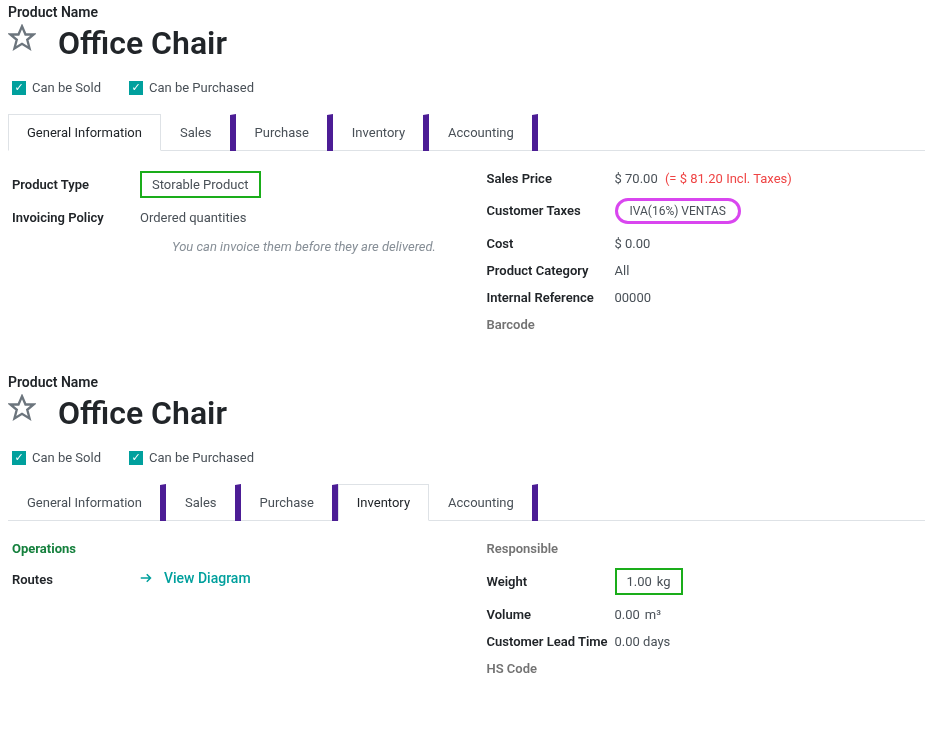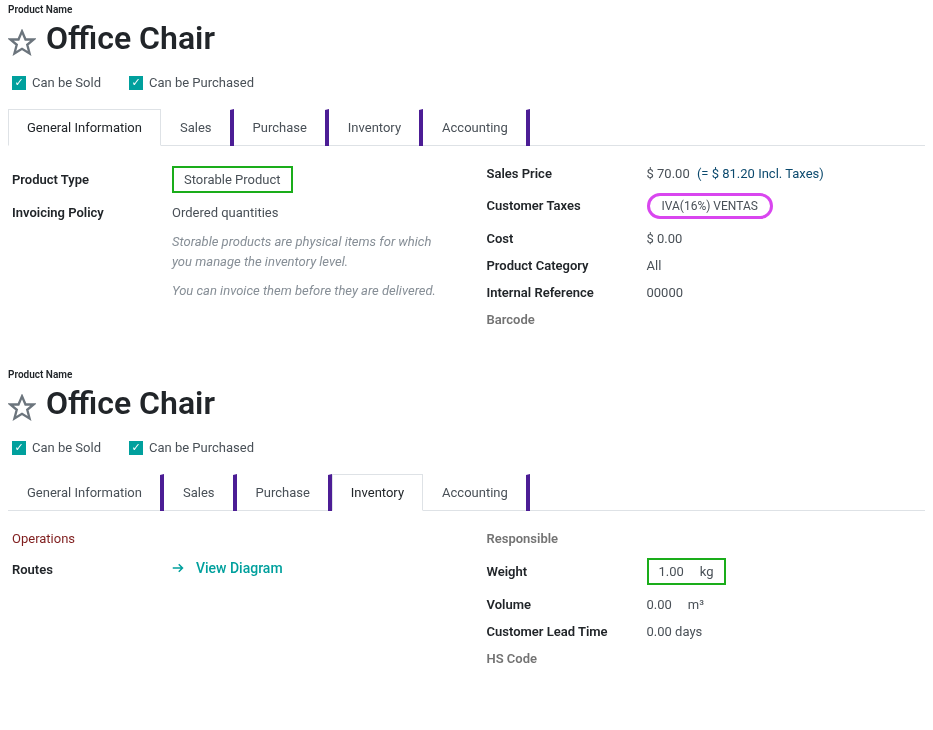--- a/index.html
+++ b/index.html
@@ -6,29 +6,29 @@
   body {
     font-family: -apple-system, BlinkMacSystemFont, "Segoe UI", Roboto, "Helvetica Neue", Arial, sans-serif;
     font-size: 14px;
     color: #495057;
     background: #fff;
     padding: 4px 8px;
     width: 933px;
   }
   .section { margin-bottom: 20px; }
   .label-small {
-    font-size: 10px;
+    font-size: 14px;
     font-weight: 600;
     color: #212529;
     margin-bottom: 4px;
   }
   .title-row {
     display: flex;
-    align-items: flex-end;
-    gap: 10px;
+    align-items: flex-start;
+    gap: 22px;
     margin-bottom: 18px;
   }
   .star {
     width: 28px;
     height: 28px;
     fill: none;
     stroke: #6c757d;
     stroke-width: 2;
     flex-shrink: 0;
   }
@@ -75,37 +75,37 @@
     position: relative;
     top: 1px;
   }
   .tab.active {
     border-color: #dee2e6;
     background: #fff;
     border-bottom: 1px solid #fff;
     color: #212529;
   }
   .tab:not(.active) {
-    border-right: 4px solid #4c1d95;
+    border-right: 6px solid #4c1d95;
   }
   .tab-content {
     padding: 20px 4px 10px 4px;
     display: flex;
     gap: 40px;
   }
   .col {
     flex: 1;
   }
   .field-row {
     display: flex;
     margin-bottom: 12px;
     align-items: baseline;
   }
   .field-label {
-    width: 160px;
+    width: 128px;
     font-size: 13px;
     font-weight: 600;
     color: #212529;
     flex-shrink: 0;
   }
   .field-label.muted {
     color: #737373;
   }
   .field-value {
     font-size: 13px;
@@ -119,52 +119,52 @@
   .help-text {
     font-size: 13px;
     color: #868e96;
     font-style: italic;
     margin-top: 10px;
     margin-bottom: 10px;
     max-width: 340px;
     line-height: 1.5;
   }
   .price-extra {
-    color: #0c4a6e;
+    color: #ef4444;
     margin-left: 4px;
   }
   .tax-tag {
     display: inline-block;
     border: 3px solid #d946ef;
     border-radius: 14px;
     padding: 3px 12px;
     font-size: 12px;
     color: #495057;
   }
   .section-heading {
     font-size: 13px;
-    font-weight: 400;
-    color: #7f1d1d;
+    font-weight: 700;
+    color: #15803d;
     margin-bottom: 14px;
   }
   .link-with-icon {
     color: #00a09d;
     font-weight: 500;
     display: inline-flex;
     align-items: center;
     gap: 12px;
     cursor: pointer;
   }
   .arrow-icon {
     width: 12px;
     height: 12px;
     fill: #00a09d;
   }
   .unit {
-    margin-left: 16px;
+    margin-left: 5px;
   }
 </style>
 </head>
 <body>
 
 <div class="section">
   <div class="label-small">Product Name</div>
   <div class="title-row">
     <svg class="star" viewBox="0 0 24 24">
       <polygon points="12,2 15,9 22,9 16.5,13.5 18.5,21 12,17 5.5,21 7.5,13.5 2,9 9,9"></polygon>
@@ -195,21 +195,20 @@
     <div class="col">
       <div class="field-row">
         <div class="field-label">Product Type</div>
         <span class="highlight field-value">Storable Product</span>
       </div>
       <div class="field-row">
         <div class="field-label">Invoicing Policy</div>
         <span class="field-value">Ordered quantities</span>
       </div>
       <div style="margin-left:160px;">
-        <div class="help-text">Storable products are physical items for which you manage the inventory level.</div>
         <div class="help-text">You can invoice them before they are delivered.</div>
       </div>
     </div>
     <div class="col">
       <div class="field-row">
         <div class="field-label">Sales Price</div>
         <div class="field-value">
           <span>$ 70.00</span>
           <span class="price-extra">(= $ 81.20 Incl. Taxes)</span>
         </div>

